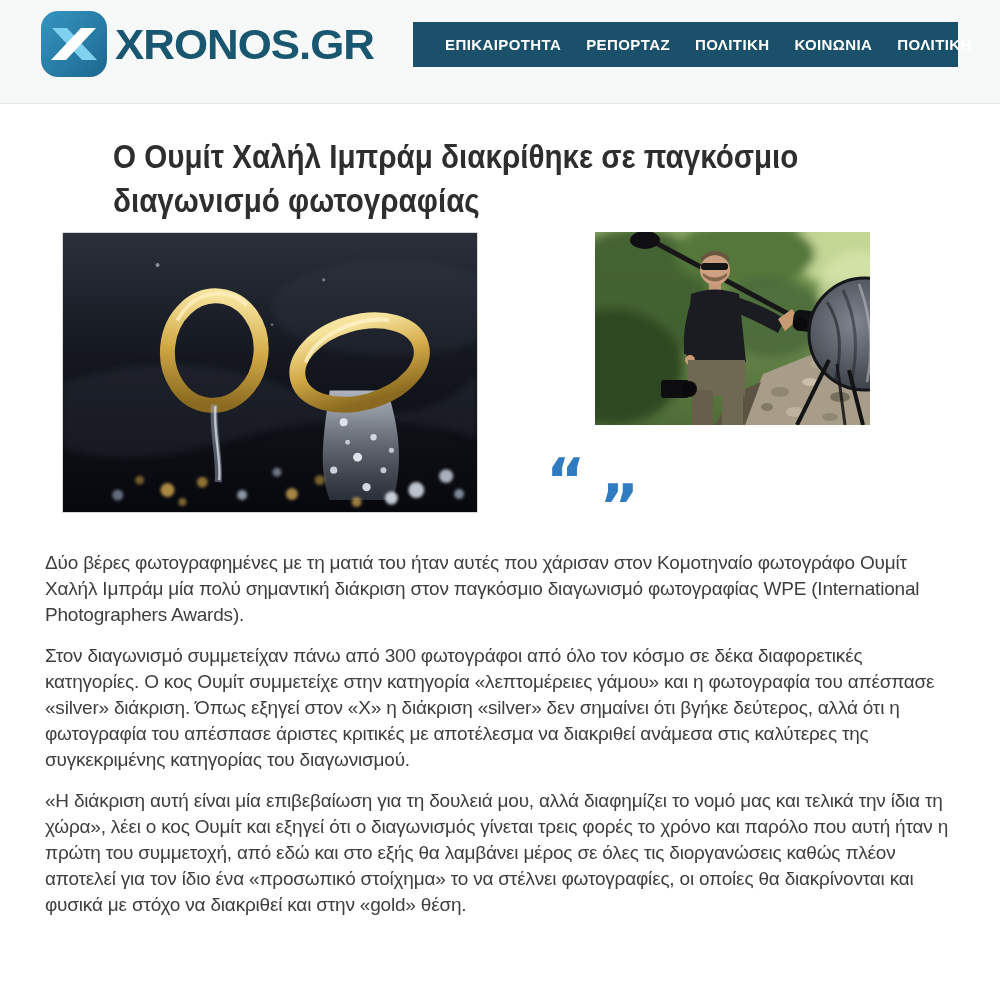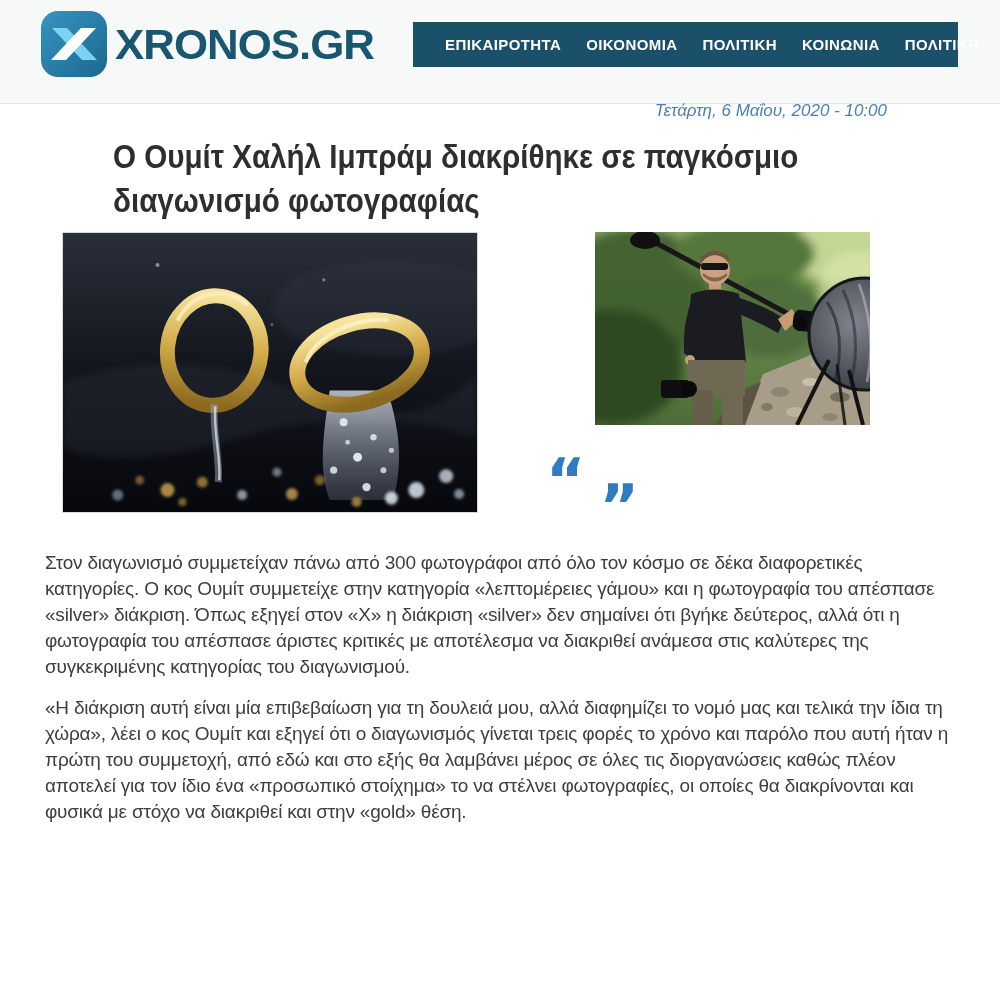--- a/index.html
+++ b/index.html
@@ -97,29 +97,28 @@
           <rect x="1" y="1" width="66" height="66" rx="17" fill="url(#logoGrad)"></rect>
           <path d="M12,18 L27,18 L57,50 L42,50 Z" fill="#7fd2ef"></path>
           <path d="M56,18 L41,18 L11,50 L26,50 Z" fill="#ffffff"></path>
         </svg>
       </span>
       <span class="brand-text">XRONOS.GR</span>
     </a>
 
     <nav class="main-nav">
       <span class="nav-item">ΕΠΙΚΑΙΡΟΤΗΤΑ</span>
-      <span class="nav-item">ΟΙΚΟΝΟΜΙΑ</span>
+      <span class="nav-item">ΡΕΠΟΡΤΑΖ</span>
       <span class="nav-item">ΠΟΛΙΤΙΚΗ</span>
       <span class="nav-item">ΚΟΙΝΩΝΙΑ</span>
       <span class="nav-item">ΠΟΛΙΤΙΚΗ</span>
 
     </nav>
   </header>
 
-  <div class="date">Τετάρτη, 6 Μαΐου, 2020 - 10:00</div>
   <h1 class="title">Ο Ουμίτ Χαλήλ Ιμπράμ διακρίθηκε σε παγκόσμιο διαγωνισμό φωτογραφίας</h1>
 
   <figure class="fig-rings">
     <svg viewBox="0 0 416 280" preserveAspectRatio="none">
       <defs>
         <linearGradient id="rBg" x1="0" y1="0" x2="0" y2="1">
           <stop offset="0" stop-color="#2a2f3a"></stop>
           <stop offset="0.45" stop-color="#14171f"></stop>
           <stop offset="1" stop-color="#07080d"></stop>
         </linearGradient>
@@ -262,17 +261,18 @@
       <path d="M242,132 L250,193" stroke="#131316" stroke-width="3" opacity="0.85"></path>
     </svg>
   </figure>
 
   <div class="pullquote">
     <span class="quote-mark quote-open">“</span>
     <span class="quote-mark quote-close">”</span>
   </div>
 
   <div class="article-body">
+    <p>Δύο βέρες φωτογραφημένες με τη ματιά του ήταν αυτές που χάρισαν στον Κομοτηναίο φωτογράφο Ουμίτ Χαλήλ Ιμπράμ μία πολύ σημαντική διάκριση στον παγκόσμιο διαγωνισμό φωτογραφίας WPE (International Photographers Awards).</p>
     <p>Στον διαγωνισμό συμμετείχαν πάνω από 300 φωτογράφοι από όλο τον κόσμο σε δέκα διαφορετικές κατηγορίες. Ο κος Ουμίτ συμμετείχε στην κατηγορία «λεπτομέρειες γάμου» και η φωτογραφία του απέσπασε «silver» διάκριση. Όπως εξηγεί στον «Χ» η διάκριση «silver» δεν σημαίνει ότι βγήκε δεύτερος, αλλά ότι η φωτογραφία του απέσπασε άριστες κριτικές με αποτέλεσμα να διακριθεί ανάμεσα στις καλύτερες της συγκεκριμένης κατηγορίας του διαγωνισμού.</p>
     <p class="quoted">«Η διάκριση αυτή είναι μία επιβεβαίωση για τη δουλειά μου, αλλά διαφημίζει το νομό μας και τελικά την ίδια τη χώρα», λέει ο κος Ουμίτ και εξηγεί ότι ο διαγωνισμός γίνεται τρεις φορές το χρόνο και παρόλο που αυτή ήταν η πρώτη του συμμετοχή, από εδώ και στο εξής θα λαμβάνει μέρος σε όλες τις διοργανώσεις καθώς πλέον αποτελεί για τον ίδιο ένα «προσωπικό στοίχημα» το να στέλνει φωτογραφίες, οι οποίες θα διακρίνονται και φυσικά με στόχο να διακριθεί και στην «gold» θέση.</p>
   </div>
 
 </div>
 
 </body></html>

